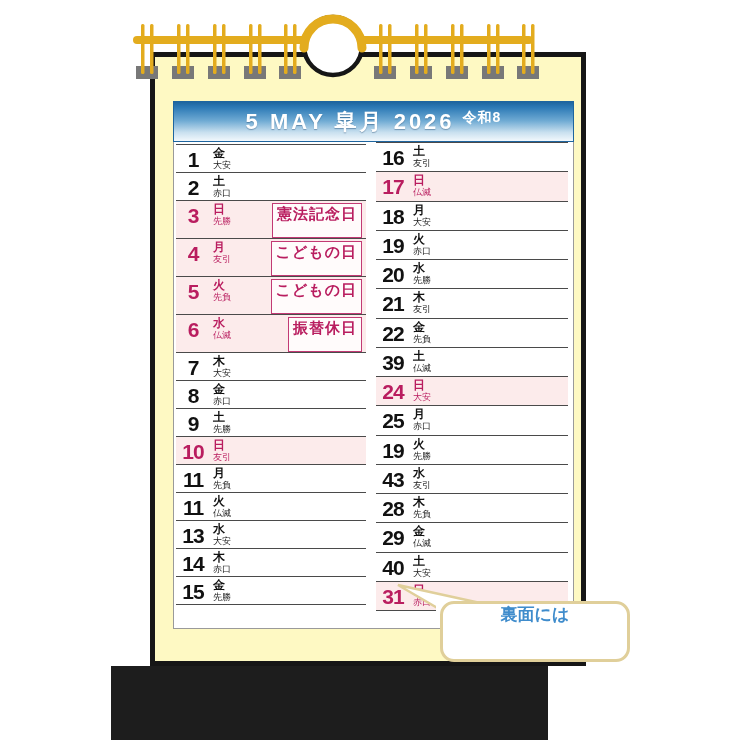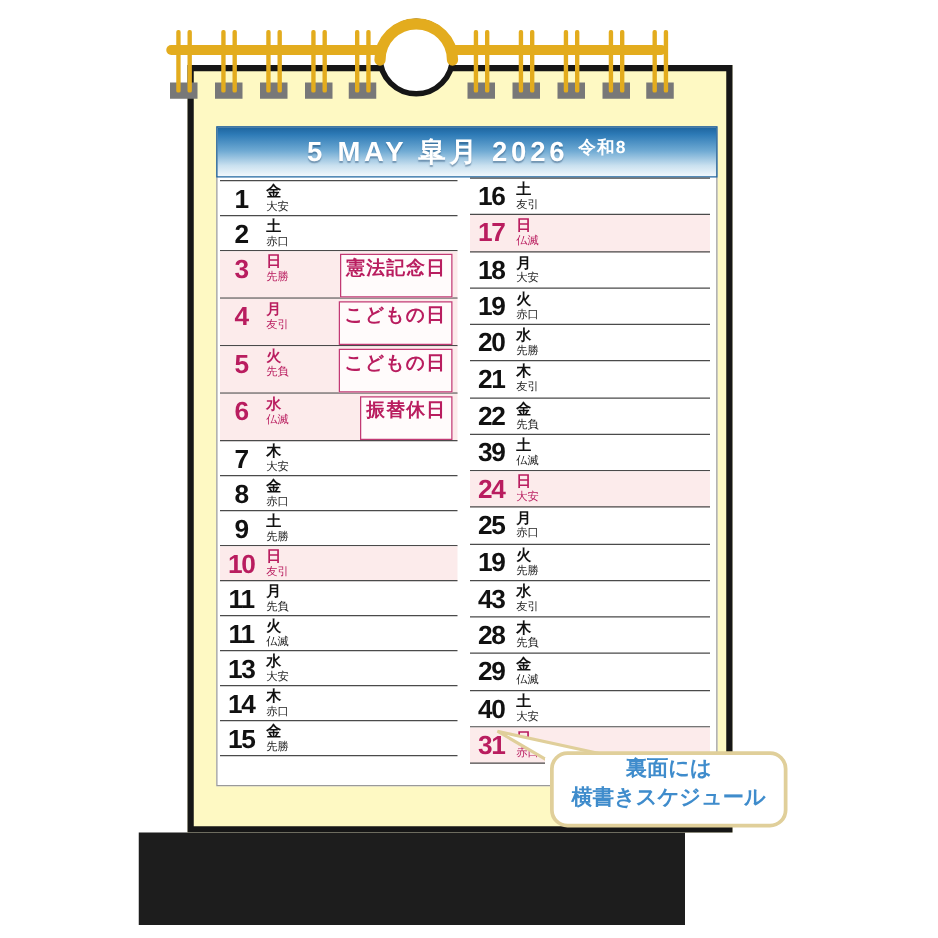--- a/index.html
+++ b/index.html
@@ -351,16 +351,15 @@
       <rect x="531" y="24" width="3.5" height="50" rx="1.5" fill="#e3ac1e"></rect>
     </svg>
 
   <svg class="bubble-tail-svg" width="750" height="750" viewBox="0 0 750 750">
     <polygon points="398,585 494,606 446,613" fill="#ffffff" stroke="#e0cf9a" stroke-width="2.5"></polygon>
     <rect x="436" y="606" width="50" height="6" fill="#ffffff"></rect>
   </svg>
 
   <div class="bubble">
     <span>裏面には</span>
-    <span>横書きスケジュール</span>
   </div>
 
 </div>
 
 </body></html>

